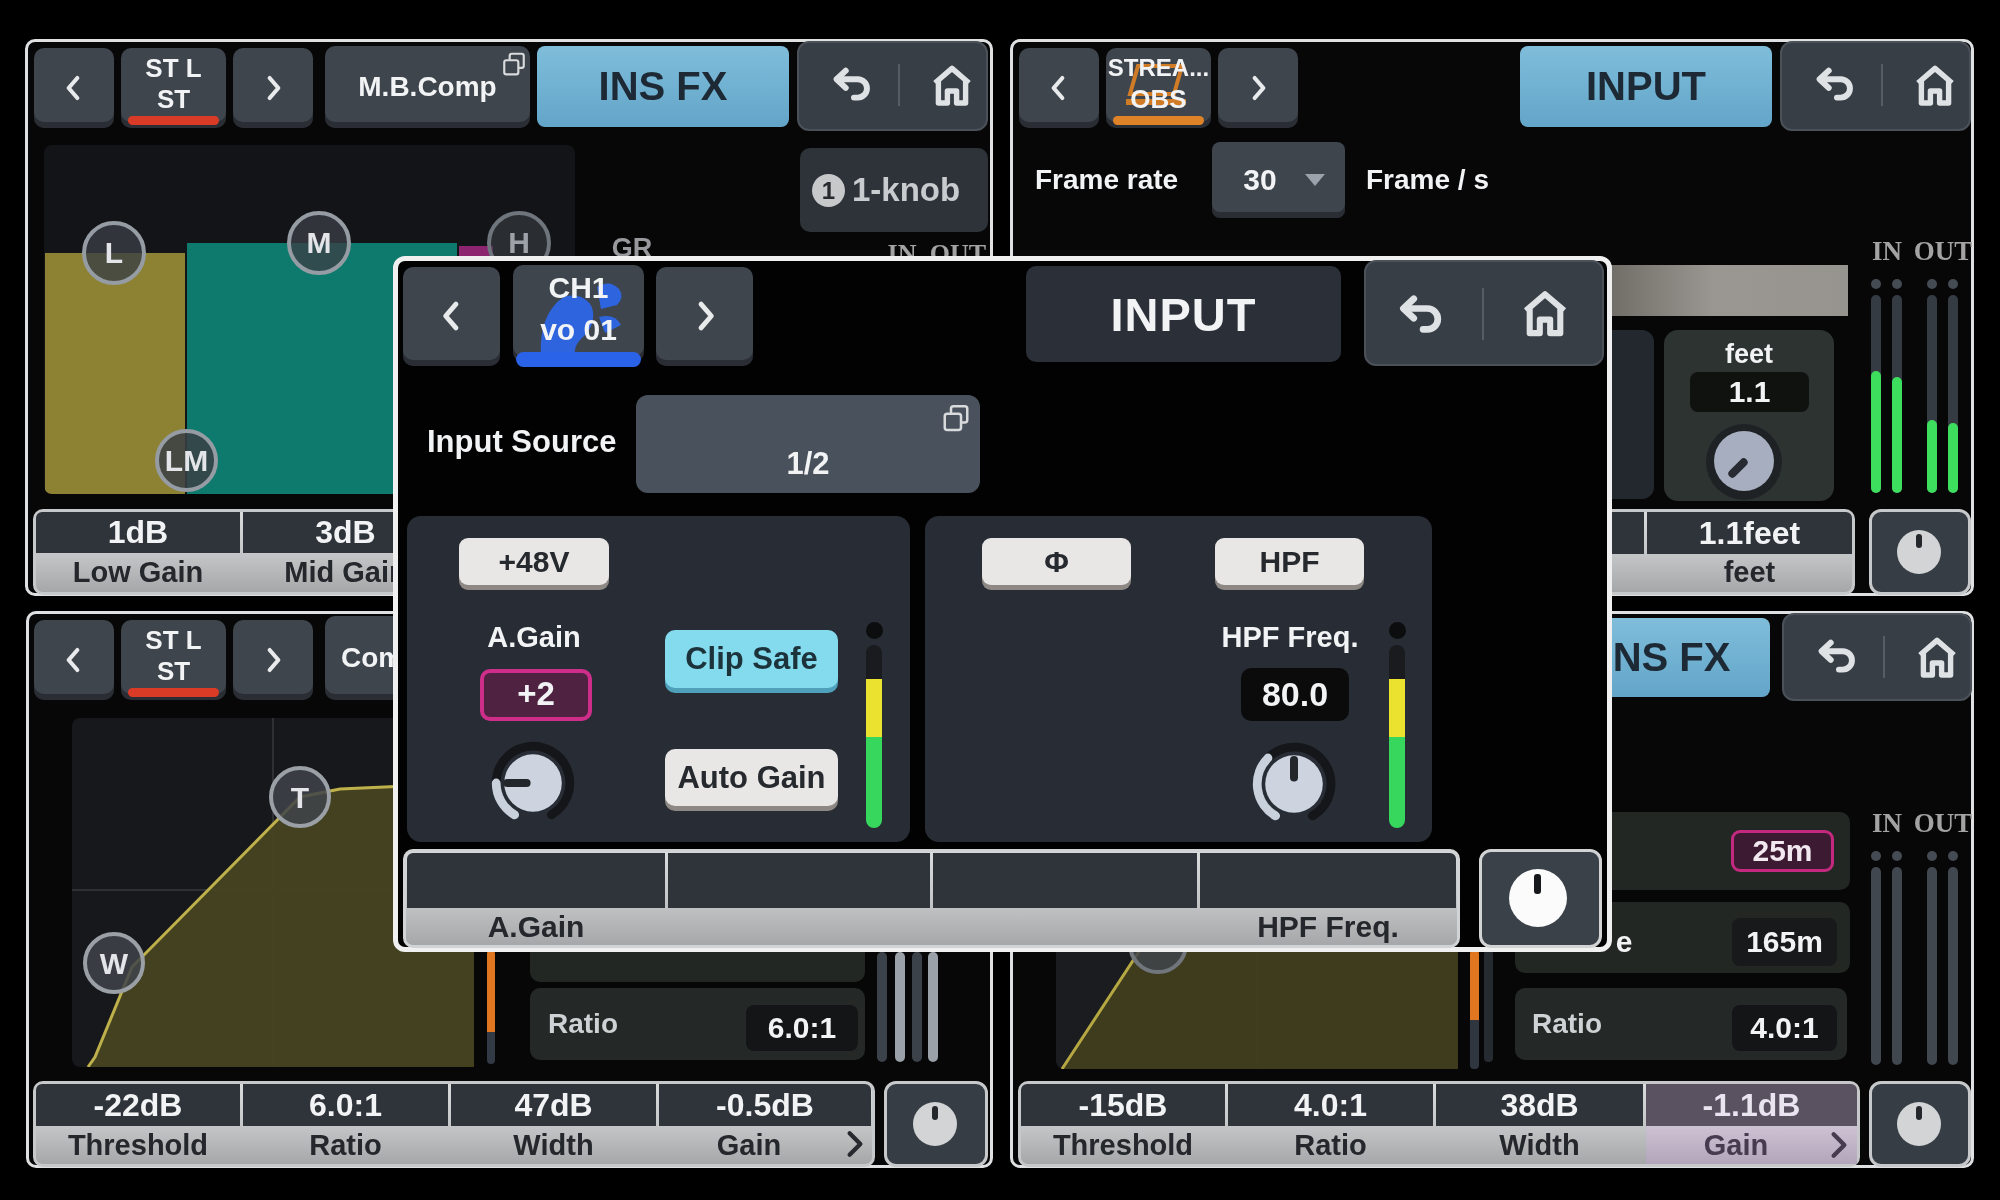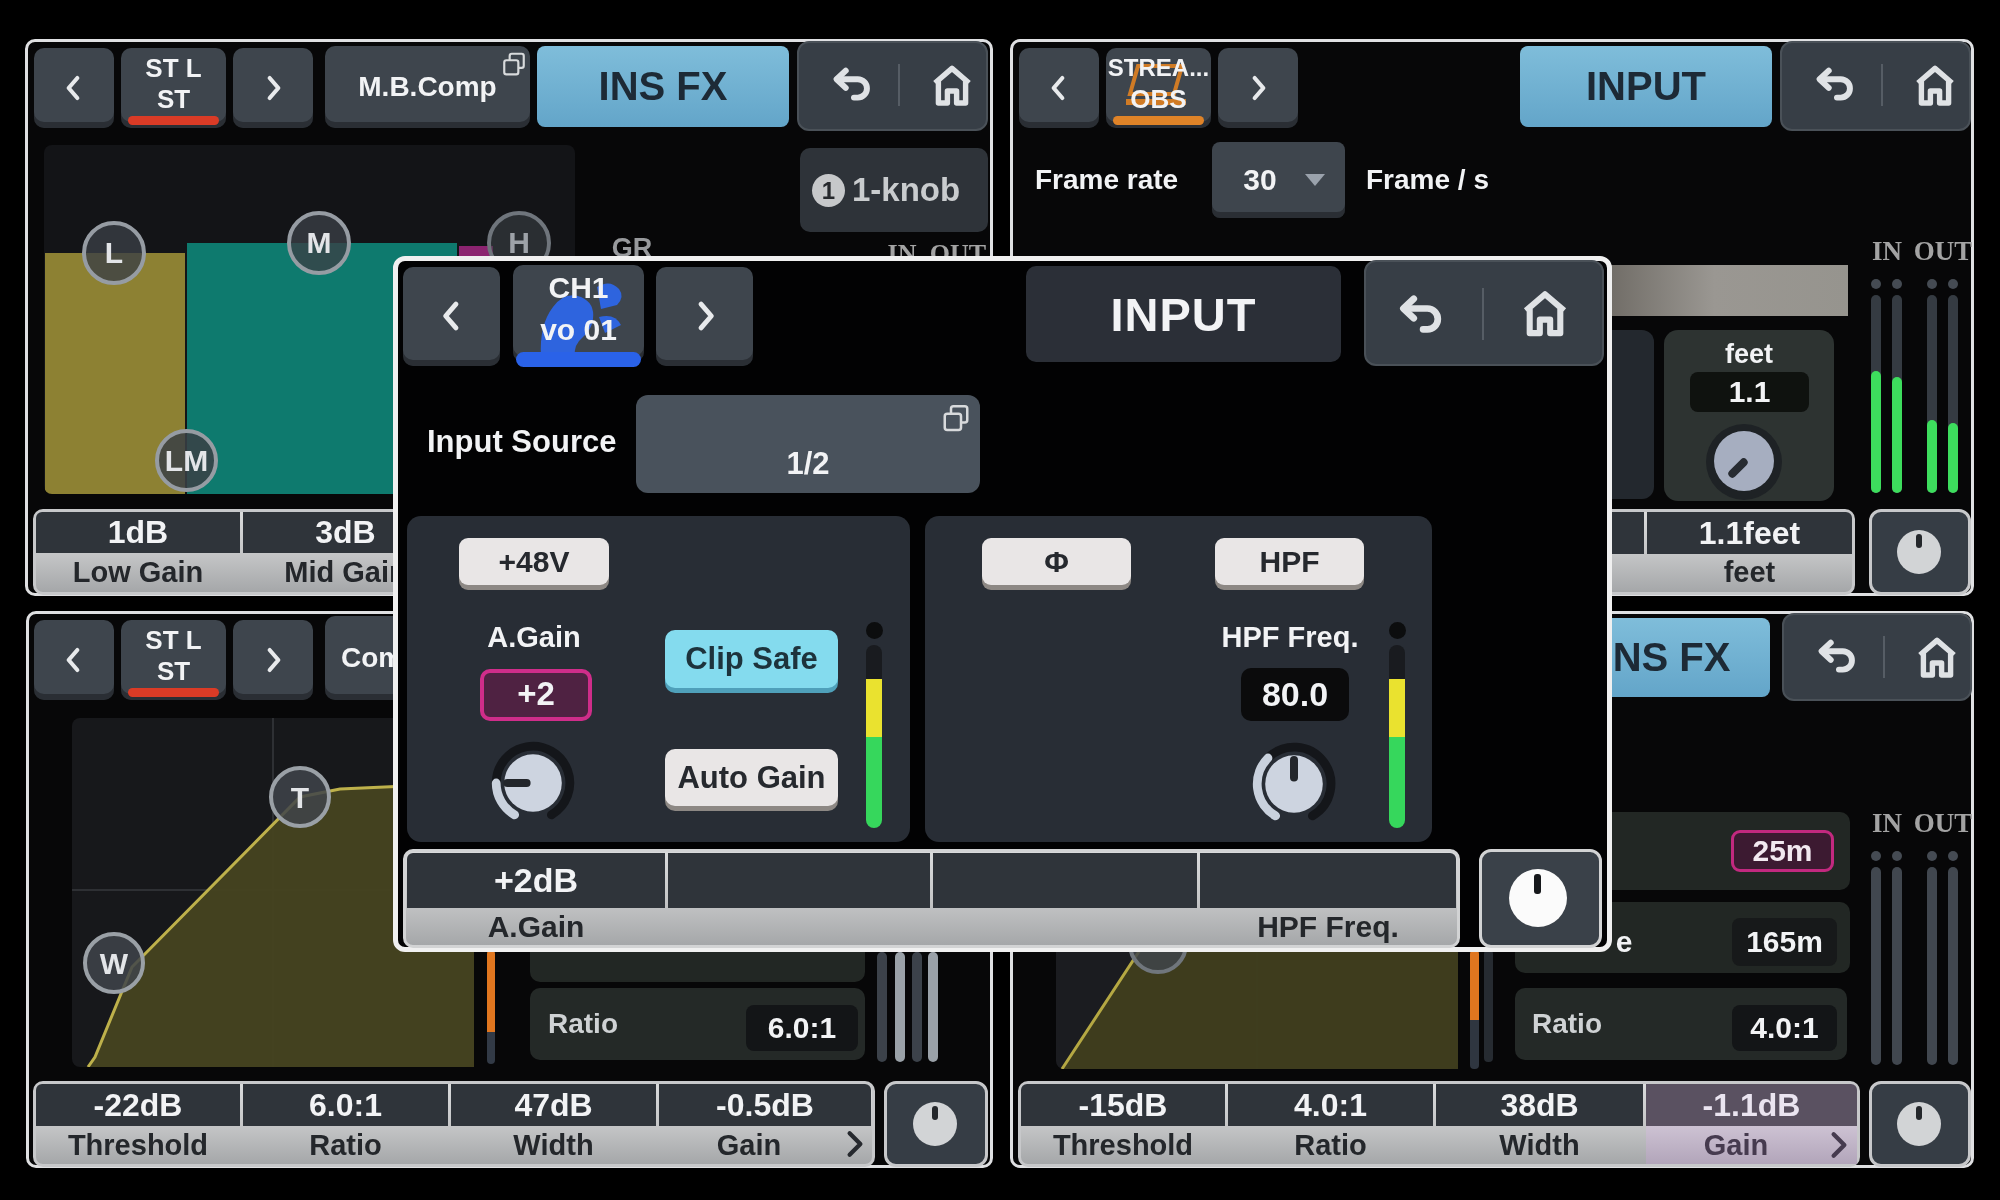--- a/index.html
+++ b/index.html
@@ -360,18 +360,17 @@
 <div class="a" style="left:1389px;top:622px;width:17px;height:17px;border-radius:50%;background:#0c0d0e;"></div>
 <div class="a" style="left:1389px;top:645px;width:16px;height:40px;background:#191b1f;border-radius:8px 8px 0 0;"></div>
 <div class="a" style="left:1389px;top:679px;width:16px;height:58px;background:#eae22f;"></div>
 <div class="a" style="left:1389px;top:737px;width:16px;height:91px;background:#36d75c;border-radius:0 0 8px 8px;"></div>
 
 <div class="bar" style="left:403px;top:849px;width:1057px;height:99px;border-color:#d2d3d4;"></div>
 <div class="cell" style="left:407px;top:853px;width:258px;height:55px;border-radius:6px 0 0 0;"></div>
 <div class="cell" style="left:668px;top:853px;width:262px;height:55px;"></div>
 <div class="cell" style="left:933px;top:853px;width:264px;height:55px;"></div>
 <div class="cell" style="left:1200px;top:853px;width:256px;height:55px;border-radius:0 6px 0 0;"></div>
-<div class="t w" style="left:407px;top:853px;width:258px;height:55px;font-size:34px;">+2dB</div>
 <div class="t dk" style="left:407px;top:908px;width:258px;height:37px;font-size:30px;">A.Gain</div>
 <div class="t dk" style="left:1200px;top:908px;width:256px;height:37px;font-size:30px;">HPF Freq.</div>
 <div class="kbox" style="left:1479px;top:849px;width:123px;height:99px;border-color:#d2d3d4;background:#3a4149;"></div>
 <div class="a" style="left:1509px;top:869px;width:58px;height:58px;border-radius:50%;background:#fbfbfb;"></div>
 <div class="a" style="left:1534px;top:874px;width:7px;height:20px;background:#16181b;border-radius:3px;"></div>
 </div>
 </body></html>

